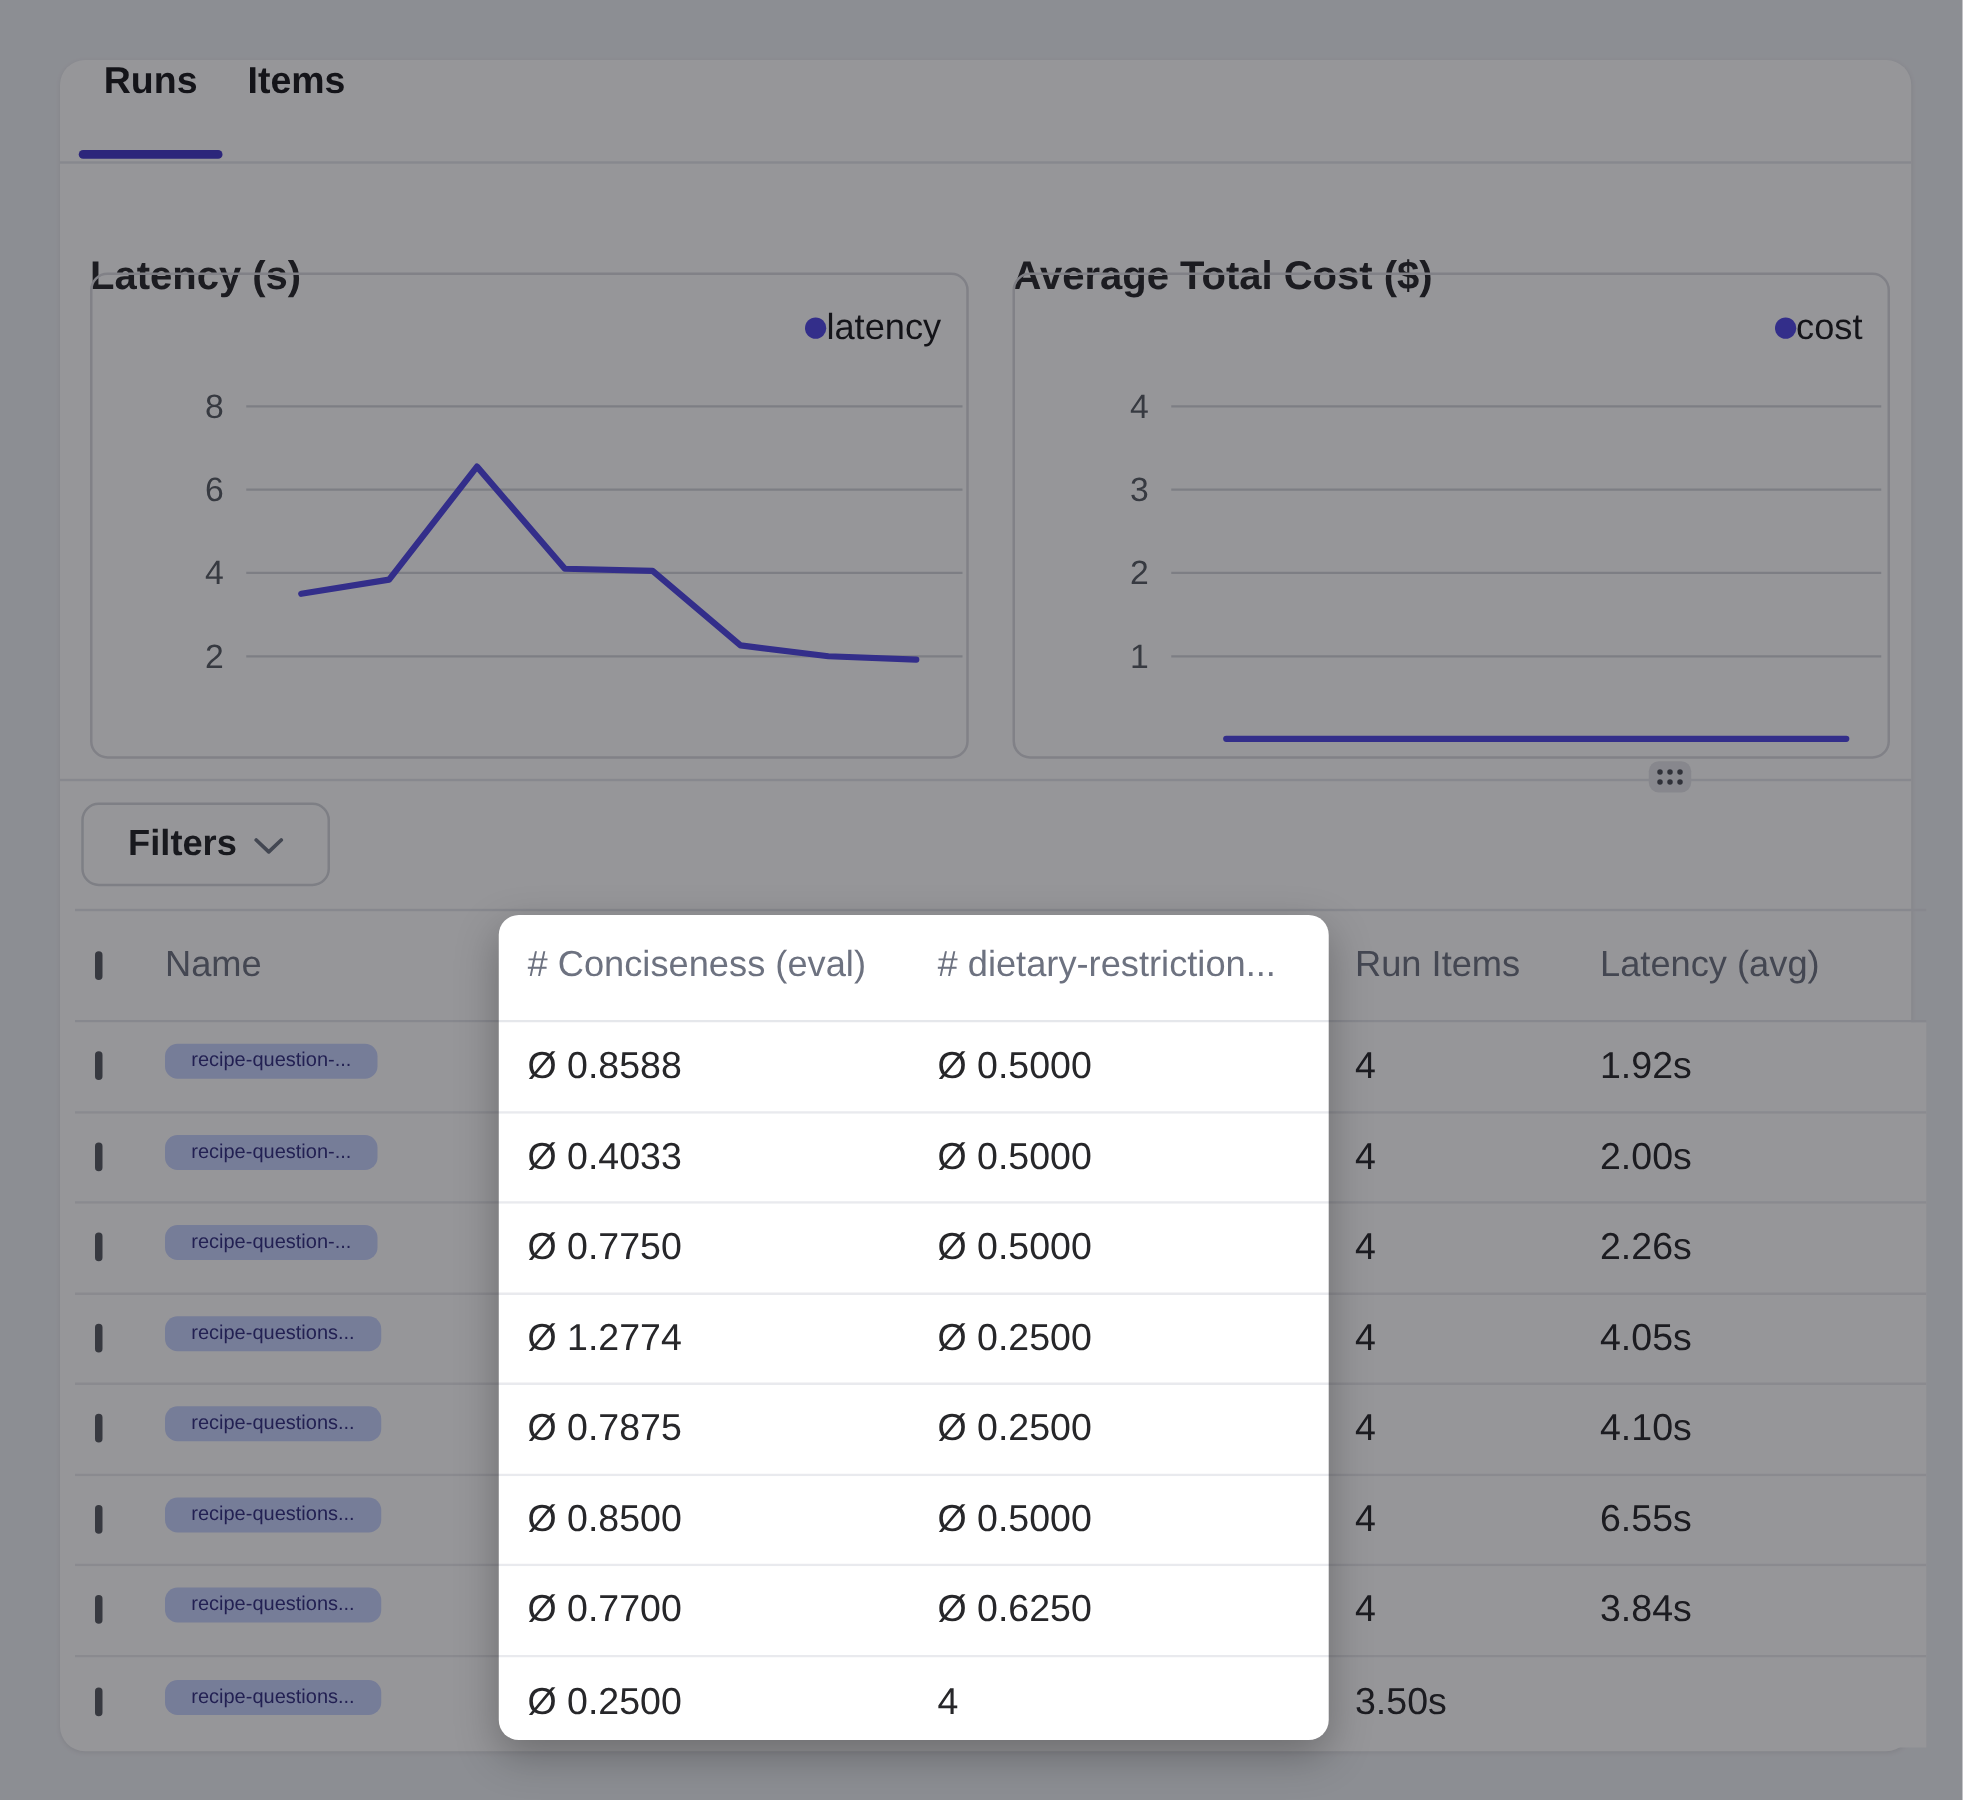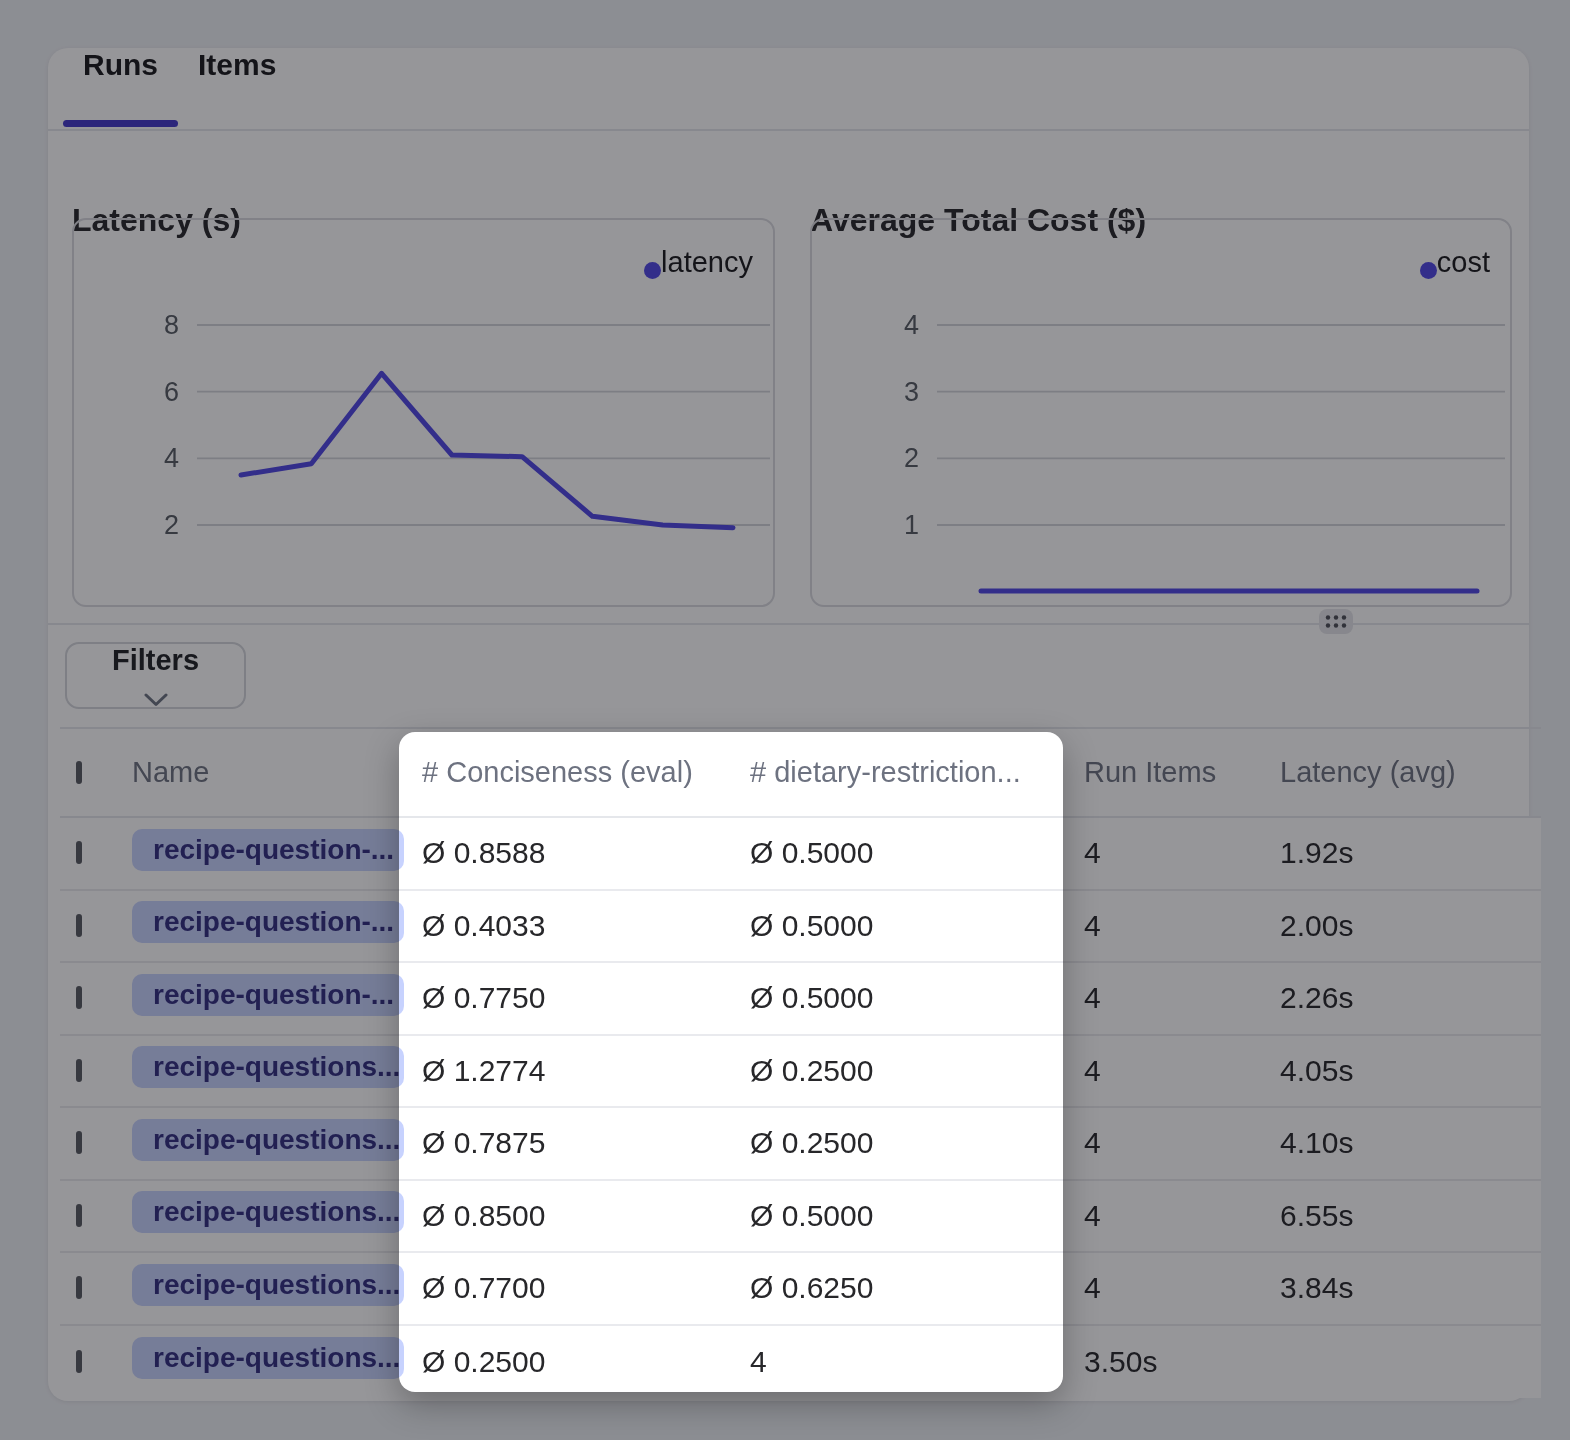--- a/index.html
+++ b/index.html
@@ -40,49 +40,49 @@
   .tab-divider{top:81px;}
   
   .chart-title{position:absolute;top:110px;font-size:32px;font-weight:700;color:var(--ink);margin-top:44px;}
   .chart-title.lat{left:24px;}
   .chart-title.cost{left:762px;}
   .panel{position:absolute;top:170px;height:389px;border:2px solid var(--panel-border);
          border-radius:14px;background:transparent;}
   .panel.lat{left:24px;width:703px;}
   .panel.cost{left:762px;width:702px;}
   .panel .chart-svg{position:absolute;left:-2px;top:-2px;}
-  .legend{position:absolute;top:26px;right:20px;display:flex;align-items:flex-end;gap:0;}
+  .legend{position:absolute;top:26px;right:20px;display:flex;align-items:center;gap:0;}
   .legend-dot{width:17px;height:17px;border-radius:50%;background:var(--accent);}
   .legend-label{font-size:29px;color:#18181b;}
   .section-divider{top:575px;}
   .drag-handle{position:absolute;left:1271px;top:561px;width:34px;height:25px;
        background:#e4e5e9;border-radius:8px;display:flex;align-items:center;justify-content:center;cursor:grab;}
   
-  .filters-btn{position:absolute;left:17px;top:594px;width:181px;height:67px;
+  .filters-btn{position:absolute;left:17px;top:594px;width:199px;height:67px;
        background:var(--card-bg);border:2px solid #d4d6db;border-radius:14px;
        display:flex;align-items:center;justify-content:center;gap:13px;
-       font-family:inherit;font-size:29px;font-weight:700;color:#1f2024;cursor:pointer;flex-direction:column;}
+       font-family:inherit;font-size:29px;font-weight:700;color:#1f2024;cursor:pointer;}
   .filters-btn svg{margin-top:3px;}
   
   .table{position:absolute;left:12px;top:679px;width:1481px;}
   .trow,.thead{
     display:grid;
     grid-template-columns:56px 290px 328px 334px 196px 1fr;
     align-items:center;
     padding-left:16px;
   }
   .thead{height:91px;border-top:2px solid var(--border);border-bottom:2px solid var(--border);}
   .trow{height:72.5px;border-bottom:2px solid #e9eaee;background:var(--card-bg);}
   .trow:last-child{border-bottom:none;}
   .th{font-size:29px;color:var(--head-text);white-space:nowrap;overflow:hidden;cursor:pointer;}
   .td{font-size:30px;color:var(--ink);white-space:nowrap;}
   .cb{width:33px;height:33px;border:3px solid #565960;border-radius:9px;background:transparent;cursor:pointer;}
   .pill{display:inline-block;max-width:272px;padding:5px 21px;border-radius:10px;
         background:var(--pill-bg);color:var(--pill-text);
-        font-size:28px;font-weight:700;white-space:nowrap;overflow:hidden;cursor:pointer;text-align:right;}
+        font-size:16px;font-weight:400;white-space:nowrap;overflow:hidden;cursor:pointer;text-align:right;}
   
   .spotlight{
     position:absolute;left:399px;top:732px;width:664px;height:660px;
     border-radius:16px;pointer-events:none;z-index:50;
     box-shadow:0 12px 34px rgba(0,0,0,0.28),0 0 0 3000px var(--dim);
   }
 </style>
 </head>
 <body>
 

